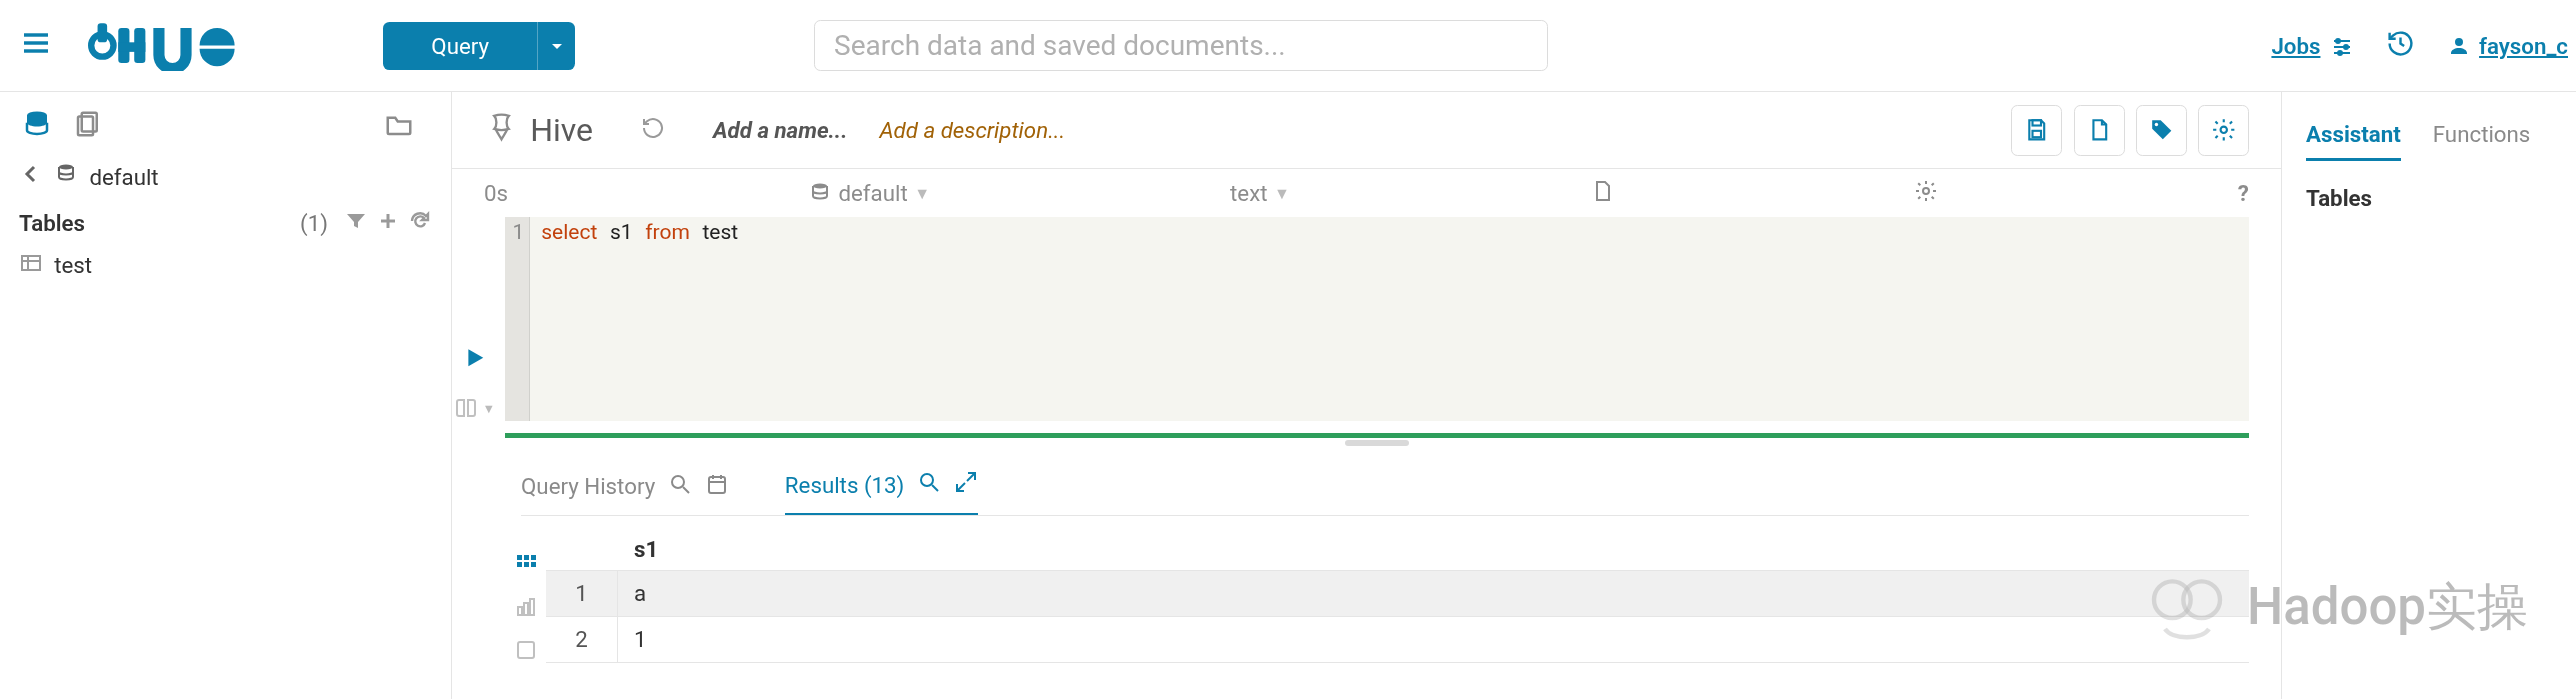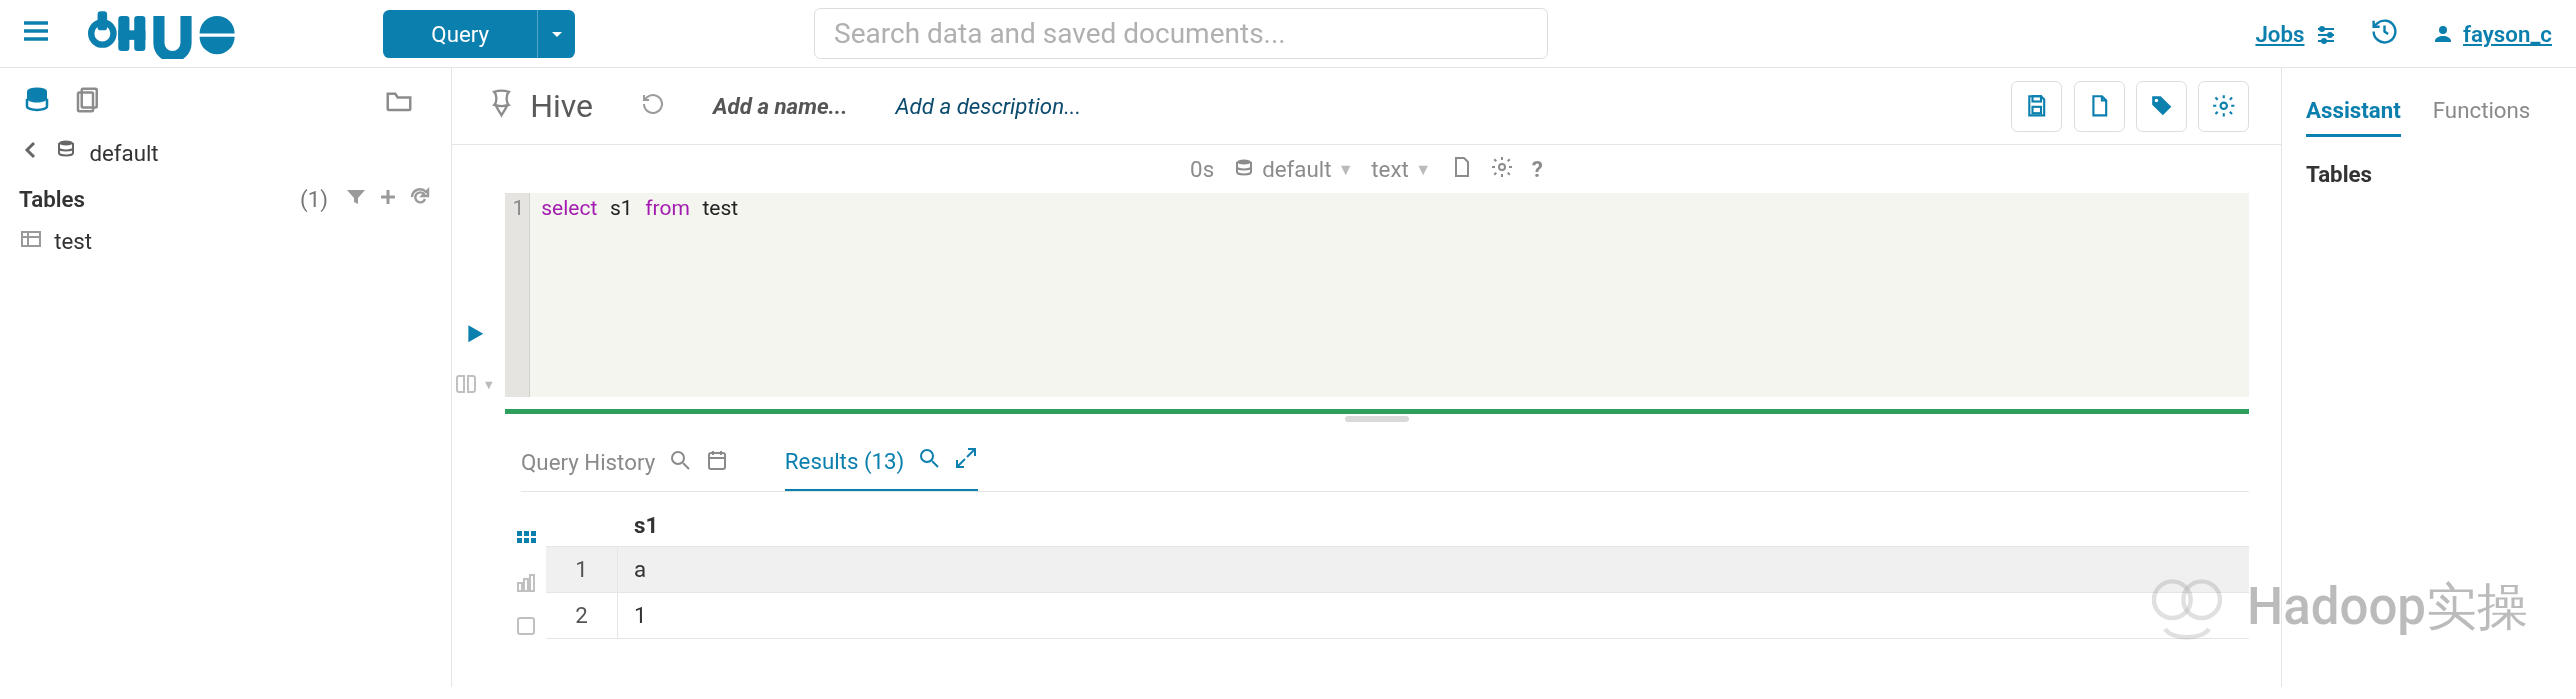--- a/index.html
+++ b/index.html
@@ -1,19 +1,19 @@
 <!DOCTYPE html>
 <html><head>
 <meta charset="utf-8">
 <style>
 * { box-sizing: border-box; margin: 0; padding: 0; font-family: Roboto, "Helvetica Neue", Arial, sans-serif; }
 html, body { width: 2576px; height: 699px; background: #fff; color: #333; font-size: 22.3px; }
 
 
-.topnav { display: flex; align-items: center; height: 68px; border-bottom: 1.6px solid #e5e5e5; padding: 0 24px 0 8px; }
+.topnav { display: flex; align-items: center; height: 92px; border-bottom: 1.6px solid #e5e5e5; padding: 0 8px 0 8px; }
 .hamburger { color: #0b7fad; width: 56px; text-align: center; cursor: pointer; }
 .hamburger svg { width: 32px; height: 32px; }
 .logo { margin-left: 24px; display: flex; align-items: center; }
 .logo svg { height: 51px; }
 .query-btn-group { margin-left: 120px; display: flex; height: 48px; }
 .query-btn { background: #0b7fad; color: #fff; border: none; padding: 0 48px; font-size: 22.3px; border-radius: 6.4px 0 0 6.4px; cursor: pointer; }
 .query-caret { background: #0b7fad; color: #fff; border: none; border-left: 0.8px solid rgba(255,255,255,0.3); width: 38px; border-radius: 0 6.4px 6.4px 0; cursor: pointer; display:flex;align-items:center;justify-content:center;}
 .search-wrap { margin-left: 239px; }
 .search { width: 734px; height: 51px; border: 1.6px solid #dcdcdc; border-radius: 6.4px; padding: 0 19px; font-size: 28px; color: #333; }
 .search::placeholder { color: #b0b0b0; }
@@ -52,40 +52,40 @@
 .left-table-item { display: flex; align-items: center; gap: 11.2px; padding: 4.8px 19px; color: #333; cursor: pointer; }
 .left-table-item .ic { color: #9a9a9a; }
 
 
 .center-toolbar { display:flex; align-items:center; height: 77px; padding: 0 32px; border-bottom: 1.6px solid #e5e5e5; }
 .center-toolbar .appicon { color: #8c8c8c; margin-right: 11.2px; }
 .center-toolbar .appicon svg { width: 35px; height: 35px; }
 .center-toolbar .appname { font-size: 32px; color: #5a5a5a; font-weight: 400; margin-right: 48px; }
 .center-toolbar .hist { color: #9a9a9a; margin-right: 48px; cursor: pointer; }
 .center-toolbar .addname { color: #555; font-style: italic; font-weight: 700; margin-right: 32px; cursor: text; }
-.center-toolbar .adddesc { color: #0c4a6e; font-style: italic; cursor: text; margin-left: 16px; }
+.center-toolbar .adddesc { color: #a16207; font-style: italic; cursor: text; }
 .center-toolbar .tb-right { margin-left:auto; display:flex; gap: 11.2px; }
 .square-btn { width: 51px; height: 51px; border: 1.6px solid #dcdcdc; border-radius: 6.4px; background:#fff; color:#0b7fad; display:flex;align-items:center;justify-content:center; cursor:pointer;}
 .square-btn svg { width: 25.5px; height: 25.5px; }
 
 
-.center-status { display:flex; align-items:center; justify-content:center; height:48px; padding: 0 32px; color:#8c8c8c; gap: 17.6px; }
+.center-status { display:flex; align-items:center; justify-content:space-between; height:48px; padding: 0 32px; color:#8c8c8c; gap: 17.6px; }
 .center-status .dd { display:flex; align-items:center; gap:6.4px; cursor:pointer; }
 .center-status .caret { font-size:16px; color:#bbb; }
 
 
 .editor-wrap { display:flex; padding: 0 32px 0 0; }
 .editor-gutter-left { width: 45px; display:flex; flex-direction:column; align-items:center; gap: 21px; padding-top: 128px; }
 .editor-gutter-left .run { color:#0b7fad; cursor:pointer; }
 .editor-gutter-left .run svg { width:25.5px; height:25.5px; }
 .editor-gutter-left .book { color:#c0c0c0; cursor:pointer; display:flex; align-items:center; gap:4.8px; }
 .codebox { flex:1; margin-left: 8px; display:flex; }
 .code-linenos { background:#e5e4e0; width: 24px; text-align:right; padding: 3.2px 4.8px 3.2px 0; color:#8a8a8a; font-family: Menlo, Consolas, monospace; font-size: 21px; }
 .code-text { background:#f5f5f0; flex:1; padding: 3.2px 11.2px; font-family: Menlo, Consolas, monospace; font-size: 21px; border-left: 1.6px solid #d0d0cc; min-height: 198px; }
-.kw { color:#a21caf; }
+.kw { color:#c2410c; }
 .ident { color:#222; }
 
 
 .green-sep { height: 4.8px; background:#2e9e5b; margin: 12.8px 32px 0 53px; position:relative;}
 .green-sep::after { content:""; position:absolute; left:50%; top:6.4px; width:64px; height:6.4px; background: #d9d9d9; border-radius:3.2px; transform:translateX(-50%);}
 
 
 .result-tabs { display:flex; align-items:center; gap: 56px; padding: 32px 32px 0 69px; color:#8a8a8a; font-size:22.3px; }
 .result-tabs .tab { display:flex; align-items:center; gap:12.8px; padding-bottom: 14.4px; cursor:pointer;justify-content:space-between;}
 .result-tabs .tab.active { color:#0b7fad; border-bottom: 3.2px solid #0b7fad; }

